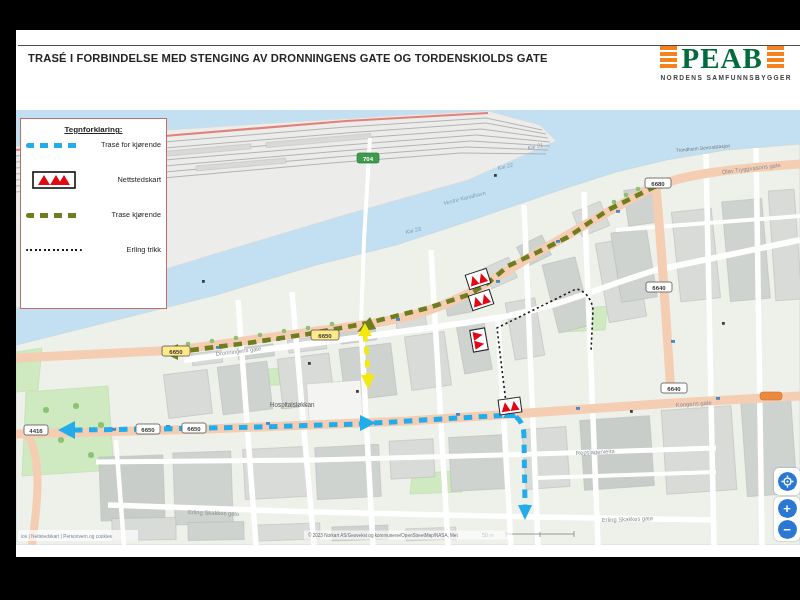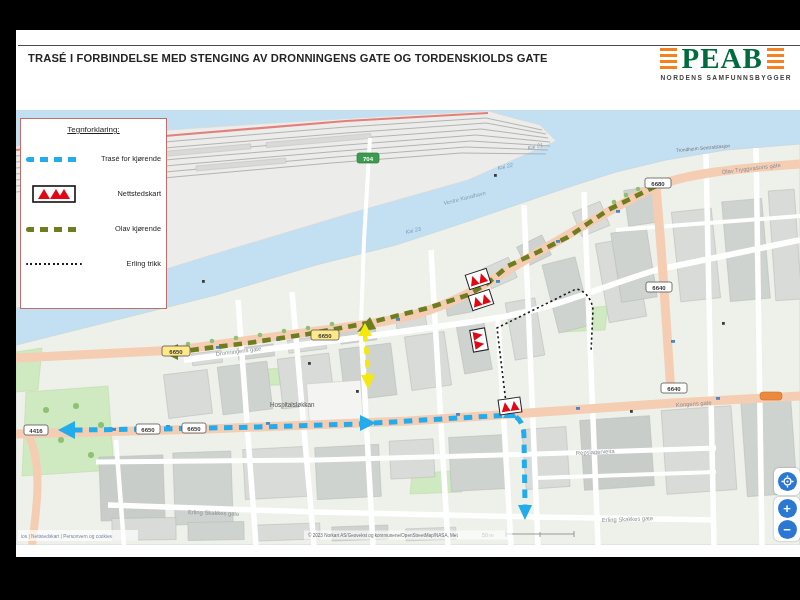--- a/index.html
+++ b/index.html
@@ -5,33 +5,33 @@
   html,body{margin:0;padding:0;background:#000;}
   *{box-sizing:border-box;}
   .stage{position:relative;width:800px;height:600px;background:#000;overflow:hidden;
          font-family:"Liberation Sans",sans-serif;}
   .page{position:absolute;left:16px;top:30px;width:786px;height:527px;background:#fff;}
   .top-rule{position:absolute;left:2px;right:2px;top:15px;border-top:1.5px solid #4d4d4d;}
   .doc-title{position:absolute;left:12px;top:22px;margin:0;font-size:11.2px;font-weight:700;
              color:#242424;letter-spacing:.15px;}
   
   .logo{position:absolute;top:16px;right:10px;text-align:center;}
-  .logo-row{display:flex;align-items:center;gap:4px;}
+  .logo-row{display:flex;gap:4px;}
   .stripes{display:flex;flex-direction:column;gap:2.5px;}
   .stripes i{display:block;width:17px;height:3.5px;background:var(--logo-orange,#f5821f);}
   .logo-word{font-family:"Liberation Serif",serif;font-weight:900;font-size:29px;line-height:.85;
              color:var(--logo-green,#006b3c);letter-spacing:1px;}
   .tagline{font-size:6.6px;font-weight:700;letter-spacing:1.4px;color:#424242;margin-top:3px;}
   
   .map{position:absolute;left:0;top:80px;width:784px;height:435px;overflow:hidden;background:var(--water,#c3e0f3);}
   .map svg{display:block;}
   
   .legend{position:absolute;left:4px;top:8px;width:147px;height:191px;background:#fff;
           border:1px solid var(--legend-border,#bf6f68);padding:6px 5px;z-index:5;}
-  .lg-title{text-align:center;font-size:8px;font-weight:400;text-decoration:underline;color:#222;margin-bottom:14px;}
+  .lg-title{text-align:center;font-size:8px;font-weight:700;text-decoration:underline;color:#222;}
   .lg-row{display:flex;align-items:center;height:22px;margin-bottom:13px;justify-content:space-between;}
   .lg-sample{width:58px;flex:0 0 58px;display:flex;align-items:center;}
   .lg-label{font-size:7.4px;color:#222;line-height:1.25;}
   .dash{height:5px;width:54px;border-radius:3px;}
   .dash-blue{background:repeating-linear-gradient(90deg,var(--route-blue,#22acec) 0 8px,transparent 8px 14px);}
   .dash-olive{background:repeating-linear-gradient(90deg,var(--route-olive,#6e7e1f) 0 8px,transparent 8px 14px);}
   .dash-yellow{background:repeating-linear-gradient(90deg,var(--route-yellow,#f3e90e) 0 8px,transparent 8px 14px);}
   .dash-dotted{height:2px;width:56px;background:repeating-linear-gradient(90deg,#1a1a1a 0 2px,transparent 2px 4.5px);}
   
   .ctrl-box{position:absolute;width:26px;background:#fff;border-radius:5px;z-index:6;
@@ -344,21 +344,21 @@
            <rect x="1" y="1" width="42" height="16" fill="#fff" stroke="#111" stroke-width="1.6"></rect>
            <path d="M6,14 L12,4 L18,14 Z M18,14 L24,4 L30,14 Z M26,14 L32,4 L38,14 Z" style="fill:var(--closure-red)"></path>
          </svg>
        </div>
        <div class="lg-label">Nettstedskart</div>
      </div>
      <div class="lg-row">
        <div class="lg-sample">
               <div class="dash dash-olive"></div>
             </div>
-       <div class="lg-label">Olav kjørende</div>
+       <div class="lg-label">Trase kjørende</div>
      </div>
      <div class="lg-row">
        <div class="lg-sample">
               <div class="dash dash-dotted"></div>
             </div>
        <div class="lg-label">Erling trikk</div>
      </div>
    </div>
 
    <div class="ctrl-box ctrl-locate">

